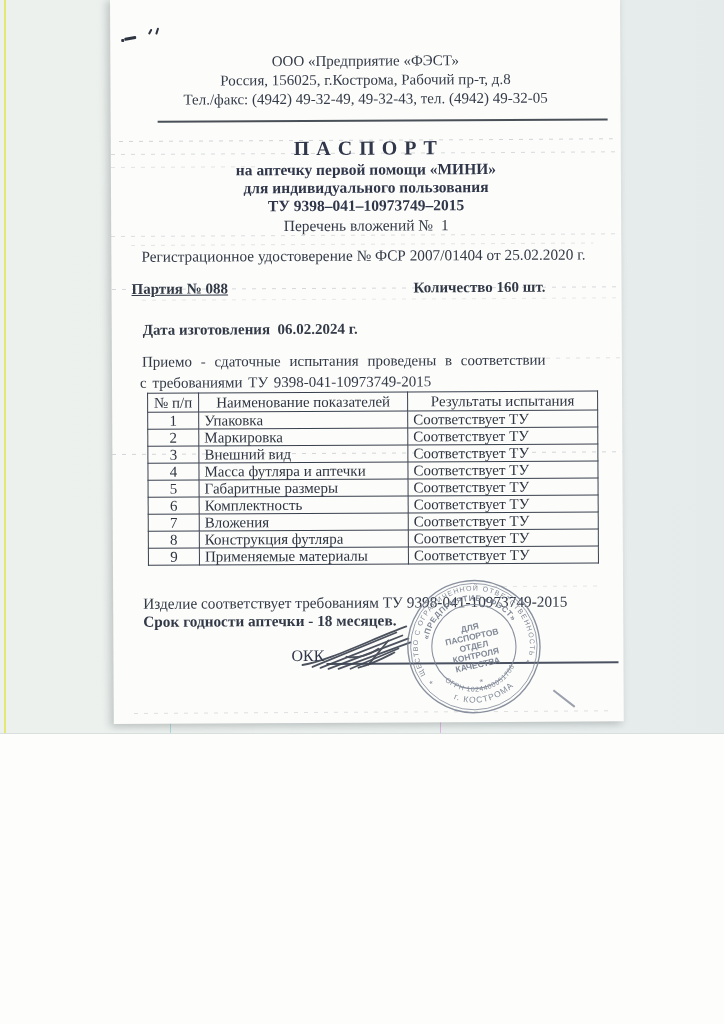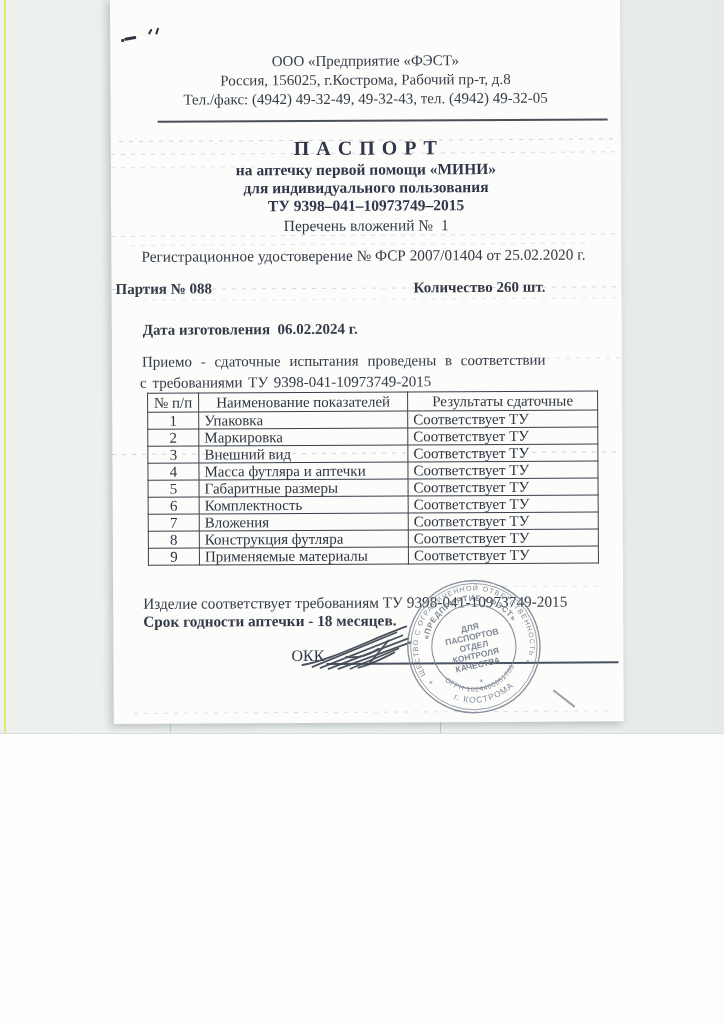--- a/index.html
+++ b/index.html
@@ -109,37 +109,37 @@
   <div class="noise" style="left:340px;top:589px; width:150px; opacity:.28;"></div>
   <div class="noise" style="left:20px; top:714px; width:480px; opacity:.36;"></div>
 
   <div class="abs center doc-title">П А С П О Р Т</div>
   <div class="abs center subtitle" style="top:164px;">на аптечку первой помощи «МИНИ»</div>
   <div class="abs center subtitle" style="top:182px;">для индивидуального пользования</div>
   <div class="abs center subtitle" style="top:200px;">ТУ 9398–041–10973749–2015</div>
   <div class="abs center subtitle-reg pre" style="top:220px;">Перечень вложений №  1</div>
 
   <div class="abs bodyline" style="left:30px; top:250px; font-size:15.3px;">Регистрационное удостоверение № ФСР 2007/01404 от 25.02.2020 г.</div>
-  <div class="abs bodyline b" style="left:4px; top:283px;">Партия № 088</div>
-  <div class="abs bodyline b" style="left:302px; top:283px;">Количество 260 шт.</div>
+  <div class="abs bodyline b" style="left:20px; top:283px;text-decoration:underline;">Партия № 088</div>
+  <div class="abs bodyline b" style="left:302px; top:283px;">Количество 160 шт.</div>
   <div class="abs bodyline b pre" style="left:31px; top:324px;">Дата изготовления  06.02.2024 г.</div>
   <div class="abs bodyline" style="left:30px; top:356px; word-spacing:5px;">Приемо - сдаточные  испытания  проведены  в  соответствии</div>
   <div class="abs bodyline" style="left:28px; top:377px; word-spacing:2px;">с   требованиями  ТУ 9398-041-10973749-2015</div>
 
   <table class="results">
     <colgroup>
         <col class="col-num">
         <col class="col-name">
         <col class="col-res">
       </colgroup>
     <thead>
       <tr>
         <th>№ п/п</th>
         <th>Наименование показателей</th>
-        <th>Результаты сдаточные</th>
+        <th>Результаты испытания</th>
       </tr>
     </thead>
     <tbody>
         <tr>
           <td>1</td>
           <td>Упаковка</td>
           <td>Соответствует ТУ</td>
         </tr>
         <tr>
           <td>2</td>

